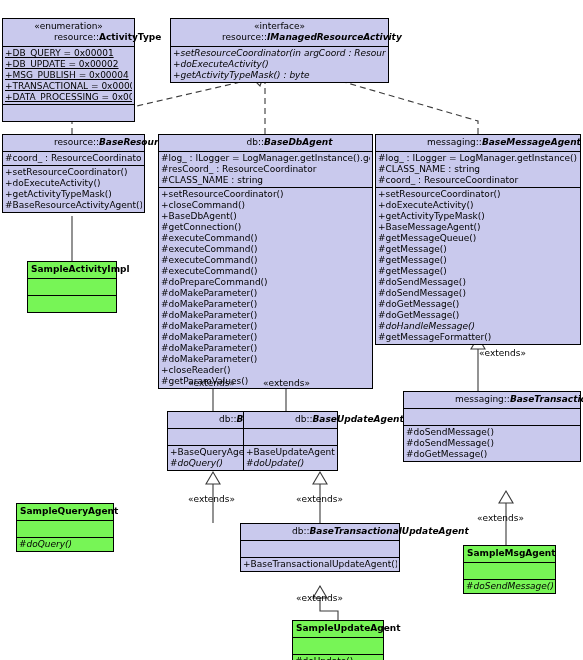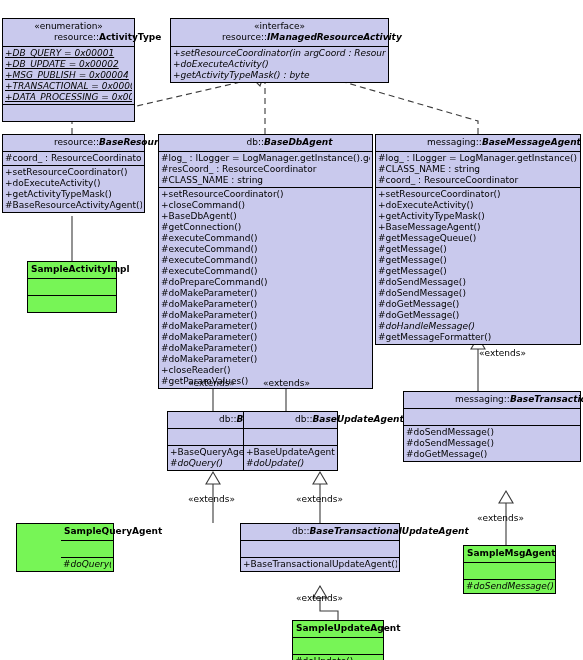--- a/index.html
+++ b/index.html
@@ -38,21 +38,21 @@
     min-height:11px;
   }
   .uml .cmp:last-child{border-bottom:none;}
   .uml .cmp .ln{
     display:block;
     line-height:11px;
     white-space:nowrap;
     overflow:hidden;
   }
   .uml .cmp .ln.it{font-style:italic;}
-  .uml .cmp .ln.ul{text-decoration:underline;font-style:italic;}
+  .uml .cmp .ln.ul{text-decoration:underline;}
   .uml .cmp.empty{min-height:14px;}
 
   .edgelabel{
     position:absolute;
     font-size:9px;
     color:#000;
     white-space:nowrap;
     z-index:6;
   }
 </style>
@@ -260,21 +260,21 @@
       <span class="ns">messaging::</span><span class="nm">BaseTransactionalMessageAgent</span>
     </div>
     <div class="cmp empty"></div>
     <div class="cmp">
       <span class="ln">#doSendMessage()</span>
       <span class="ln">#doSendMessage()</span>
       <span class="ln">#doGetMessage()</span>
     </div>
   </div>
 
-  <div class="uml green" id="b-samplequery" style="left:16px;top:507px;width:98px;padding-left:44px;">
+  <div class="uml green" id="b-samplequery" style="left:16px;top:487px;width:98px;">
     <div class="hdr left">
       <span class="nm plain">SampleQueryAgent</span>
     </div>
     <div class="cmp empty"></div>
     <div class="cmp">
       <span class="ln it">#doQuery()</span>
     </div>
   </div>
 
   <div class="uml" id="b-btua" style="left:240px;top:507px;width:160px;">

